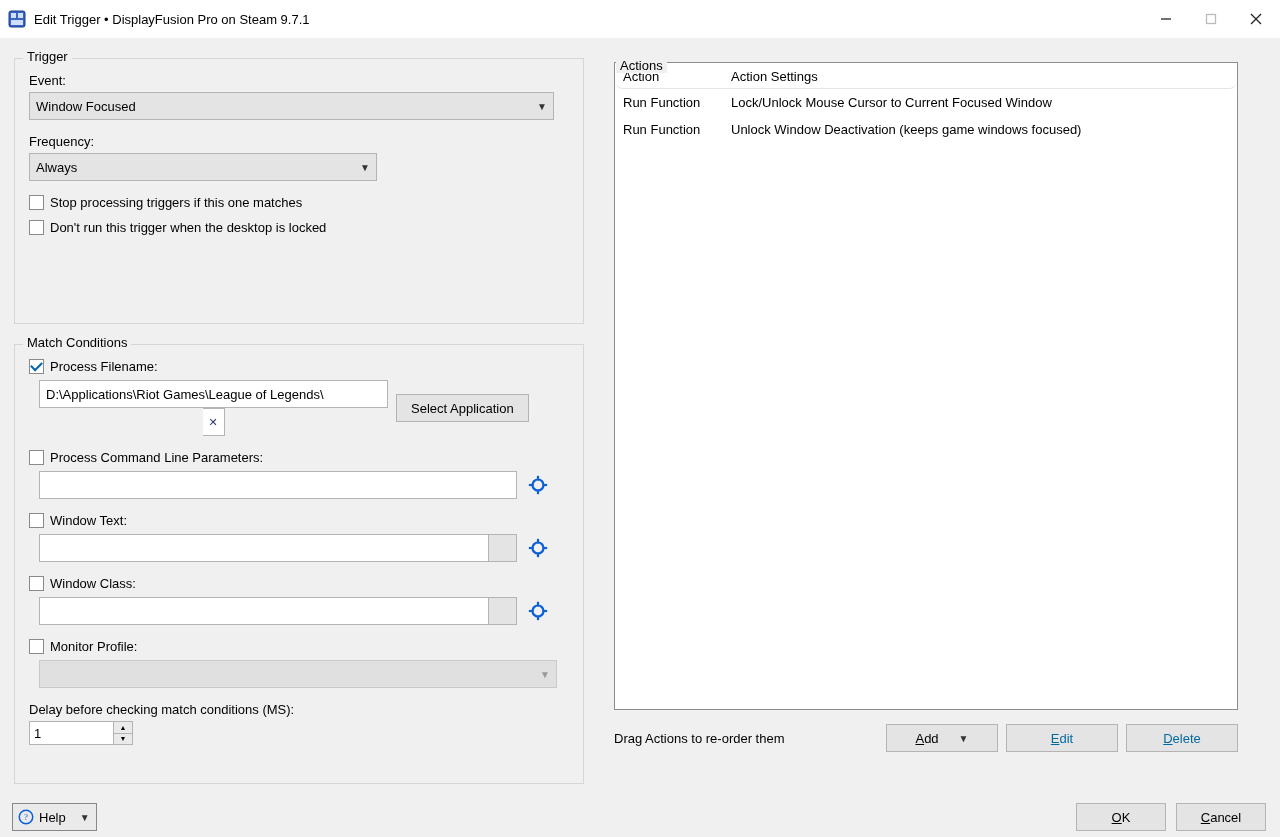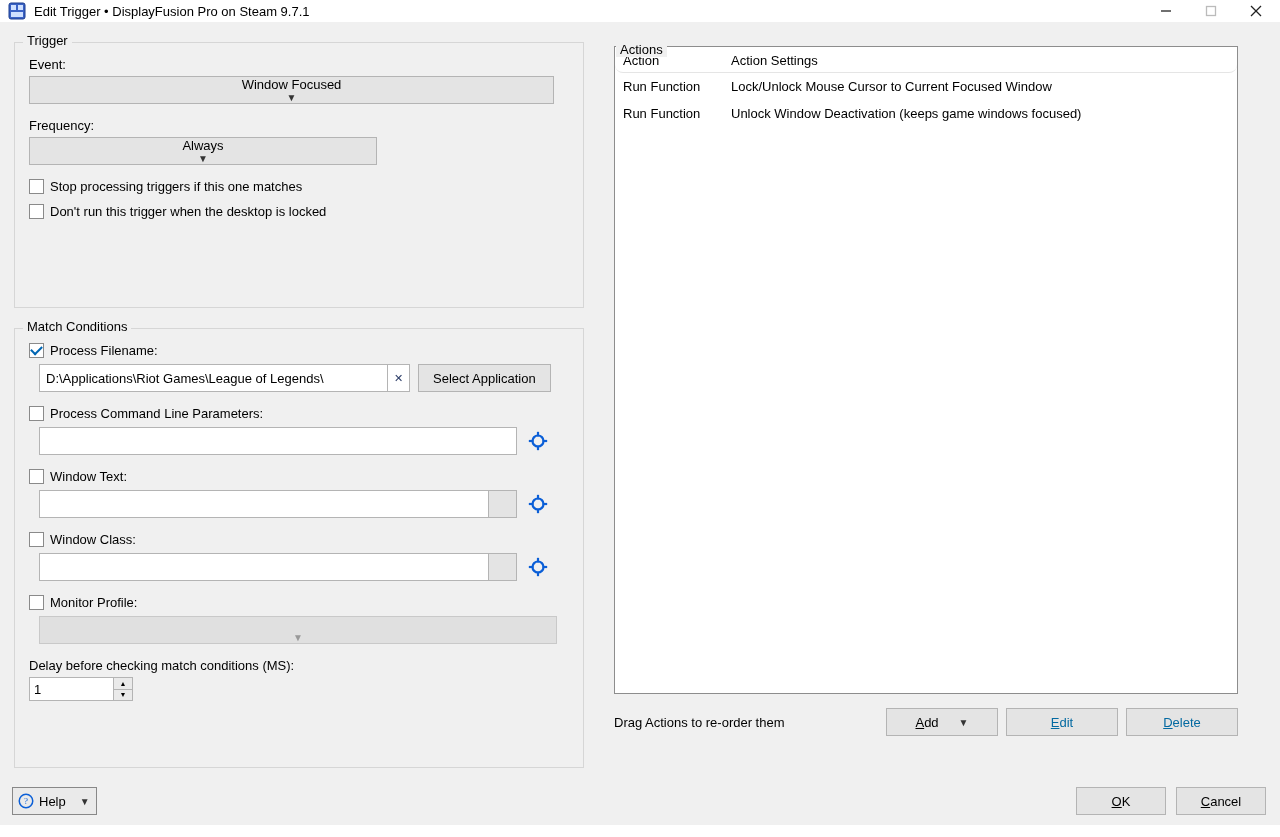--- a/index.html
+++ b/index.html
@@ -15,21 +15,21 @@
   body {
     margin: 0;
     width: 1280px;
     height: 837px;
     background: #ffffff;
     font-family: "Segoe UI", Tahoma, Arial, sans-serif;
     font-size: 13px;
     color: var(--text);
   }
   .titlebar {
-    height: 22px;
+    height: 38px;
     display: flex;
     align-items: center;
     padding: 0 2px 0 8px;
     background: #ffffff;
   }
   .app-icon {
     width: 18px; height: 18px; margin-right: 8px;
     display:flex; align-items:center; justify-content:center;
   }
   .title-text { font-size: 13px; }
@@ -94,21 +94,20 @@
 
   .lbl { display:block; margin-bottom: 4px; }
 
   .select {
     height: 28px;
     background: #e4e4e4;
     border: 1px solid #b4b4b4;
     display:flex; align-items:center; justify-content:space-between;
     padding: 0 6px;
     font-size: 13px;
-    flex-direction: column;
   }
   .select.wide { width: 525px; }
   .select.med  { width: 348px; }
   .select.disabled { background:#e0e0e0; color:#555; border-color:#c9c9c9; }
   .caret { font-size:10px; color:#333; }
   .caret.dim { color:#999; }
 
   .textbox {
     height: 28px; background:#ffffff;
     border:1px solid #b4b4b4; padding: 0 6px;
@@ -258,21 +257,21 @@
       </div>
 
       <div class="groupbox match">
         <span class="groupbox-title">Match Conditions</span>
 
         <label class="ctrl mb6">
           <span class="checkbox checked"></span>
           <span class="chk-label">Process Filename:</span>
         </label>
         <div class="row gap8 mb14" style="padding-left:10px;">
-          <div class="row" style="gap:0;">
+          <div class="row" style="gap:0;flex-direction:column;">
             <div class="textbox narrow">
               <span>D:\Applications\Riot Games\League of Legends\</span>
             </div>
             <div class="clear-x">
               <span>✕</span>
             </div>
           </div>
           <div class="btn">
             <span>Select Application</span>
           </div>

